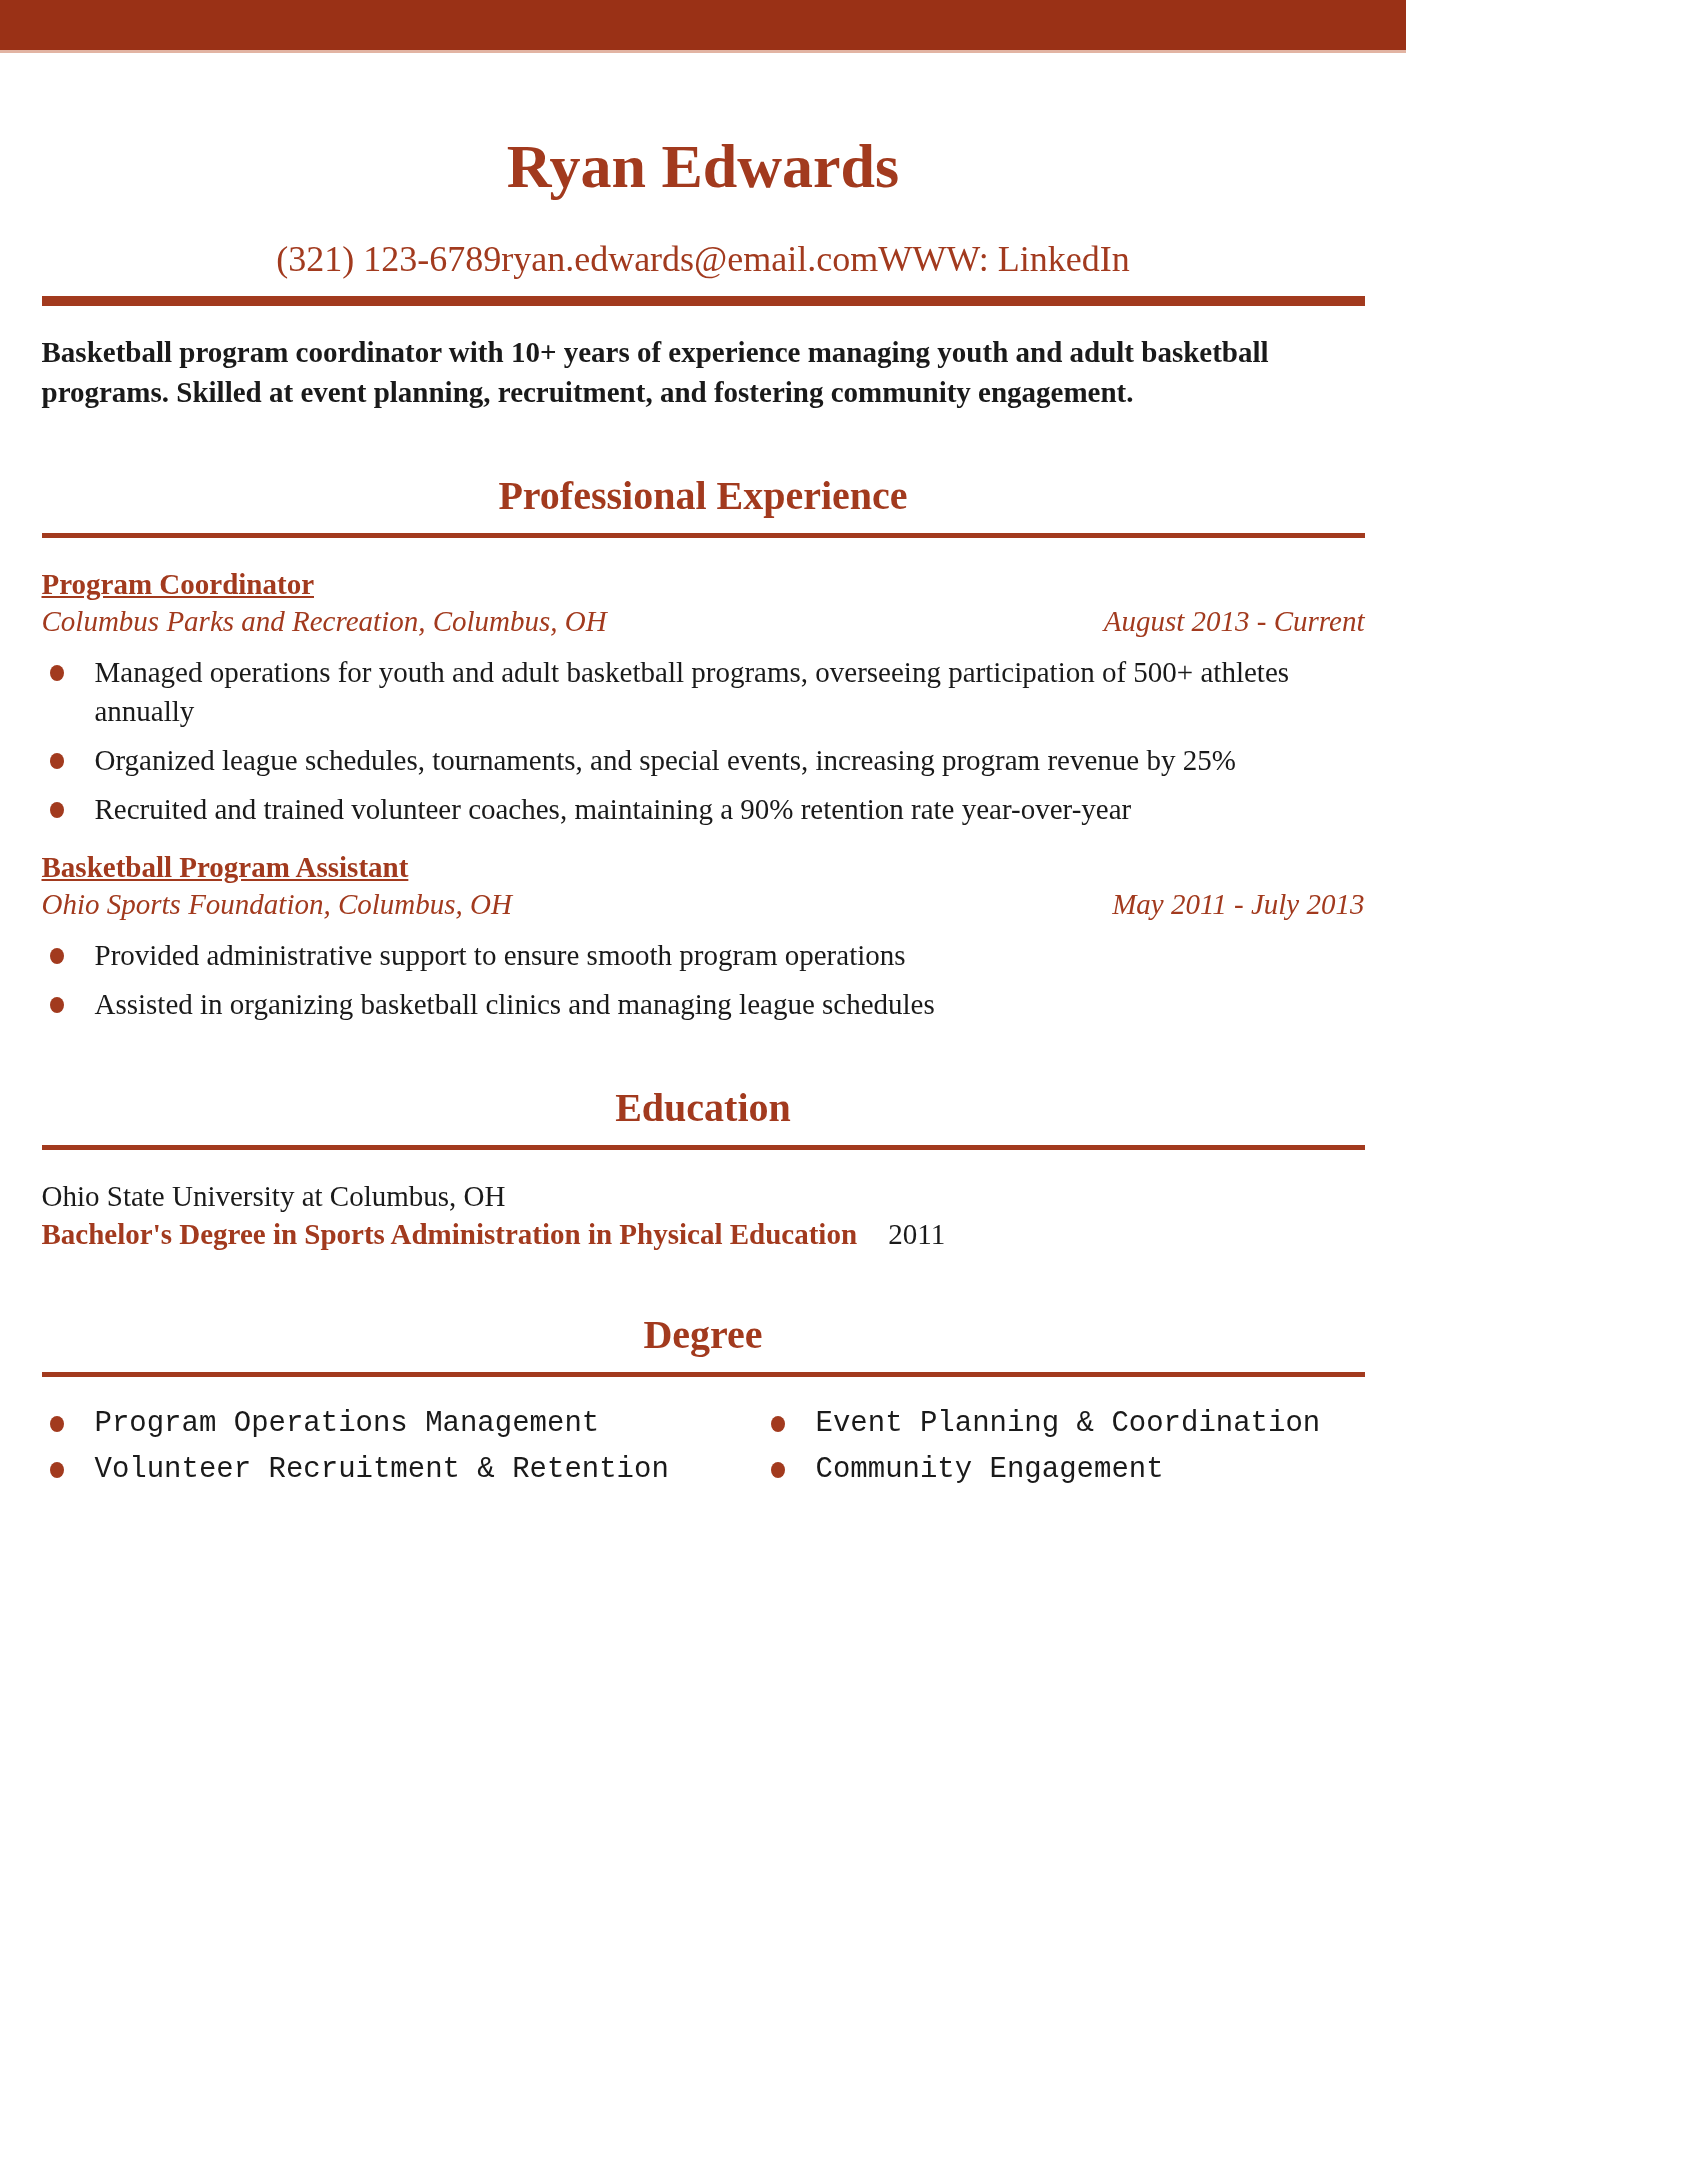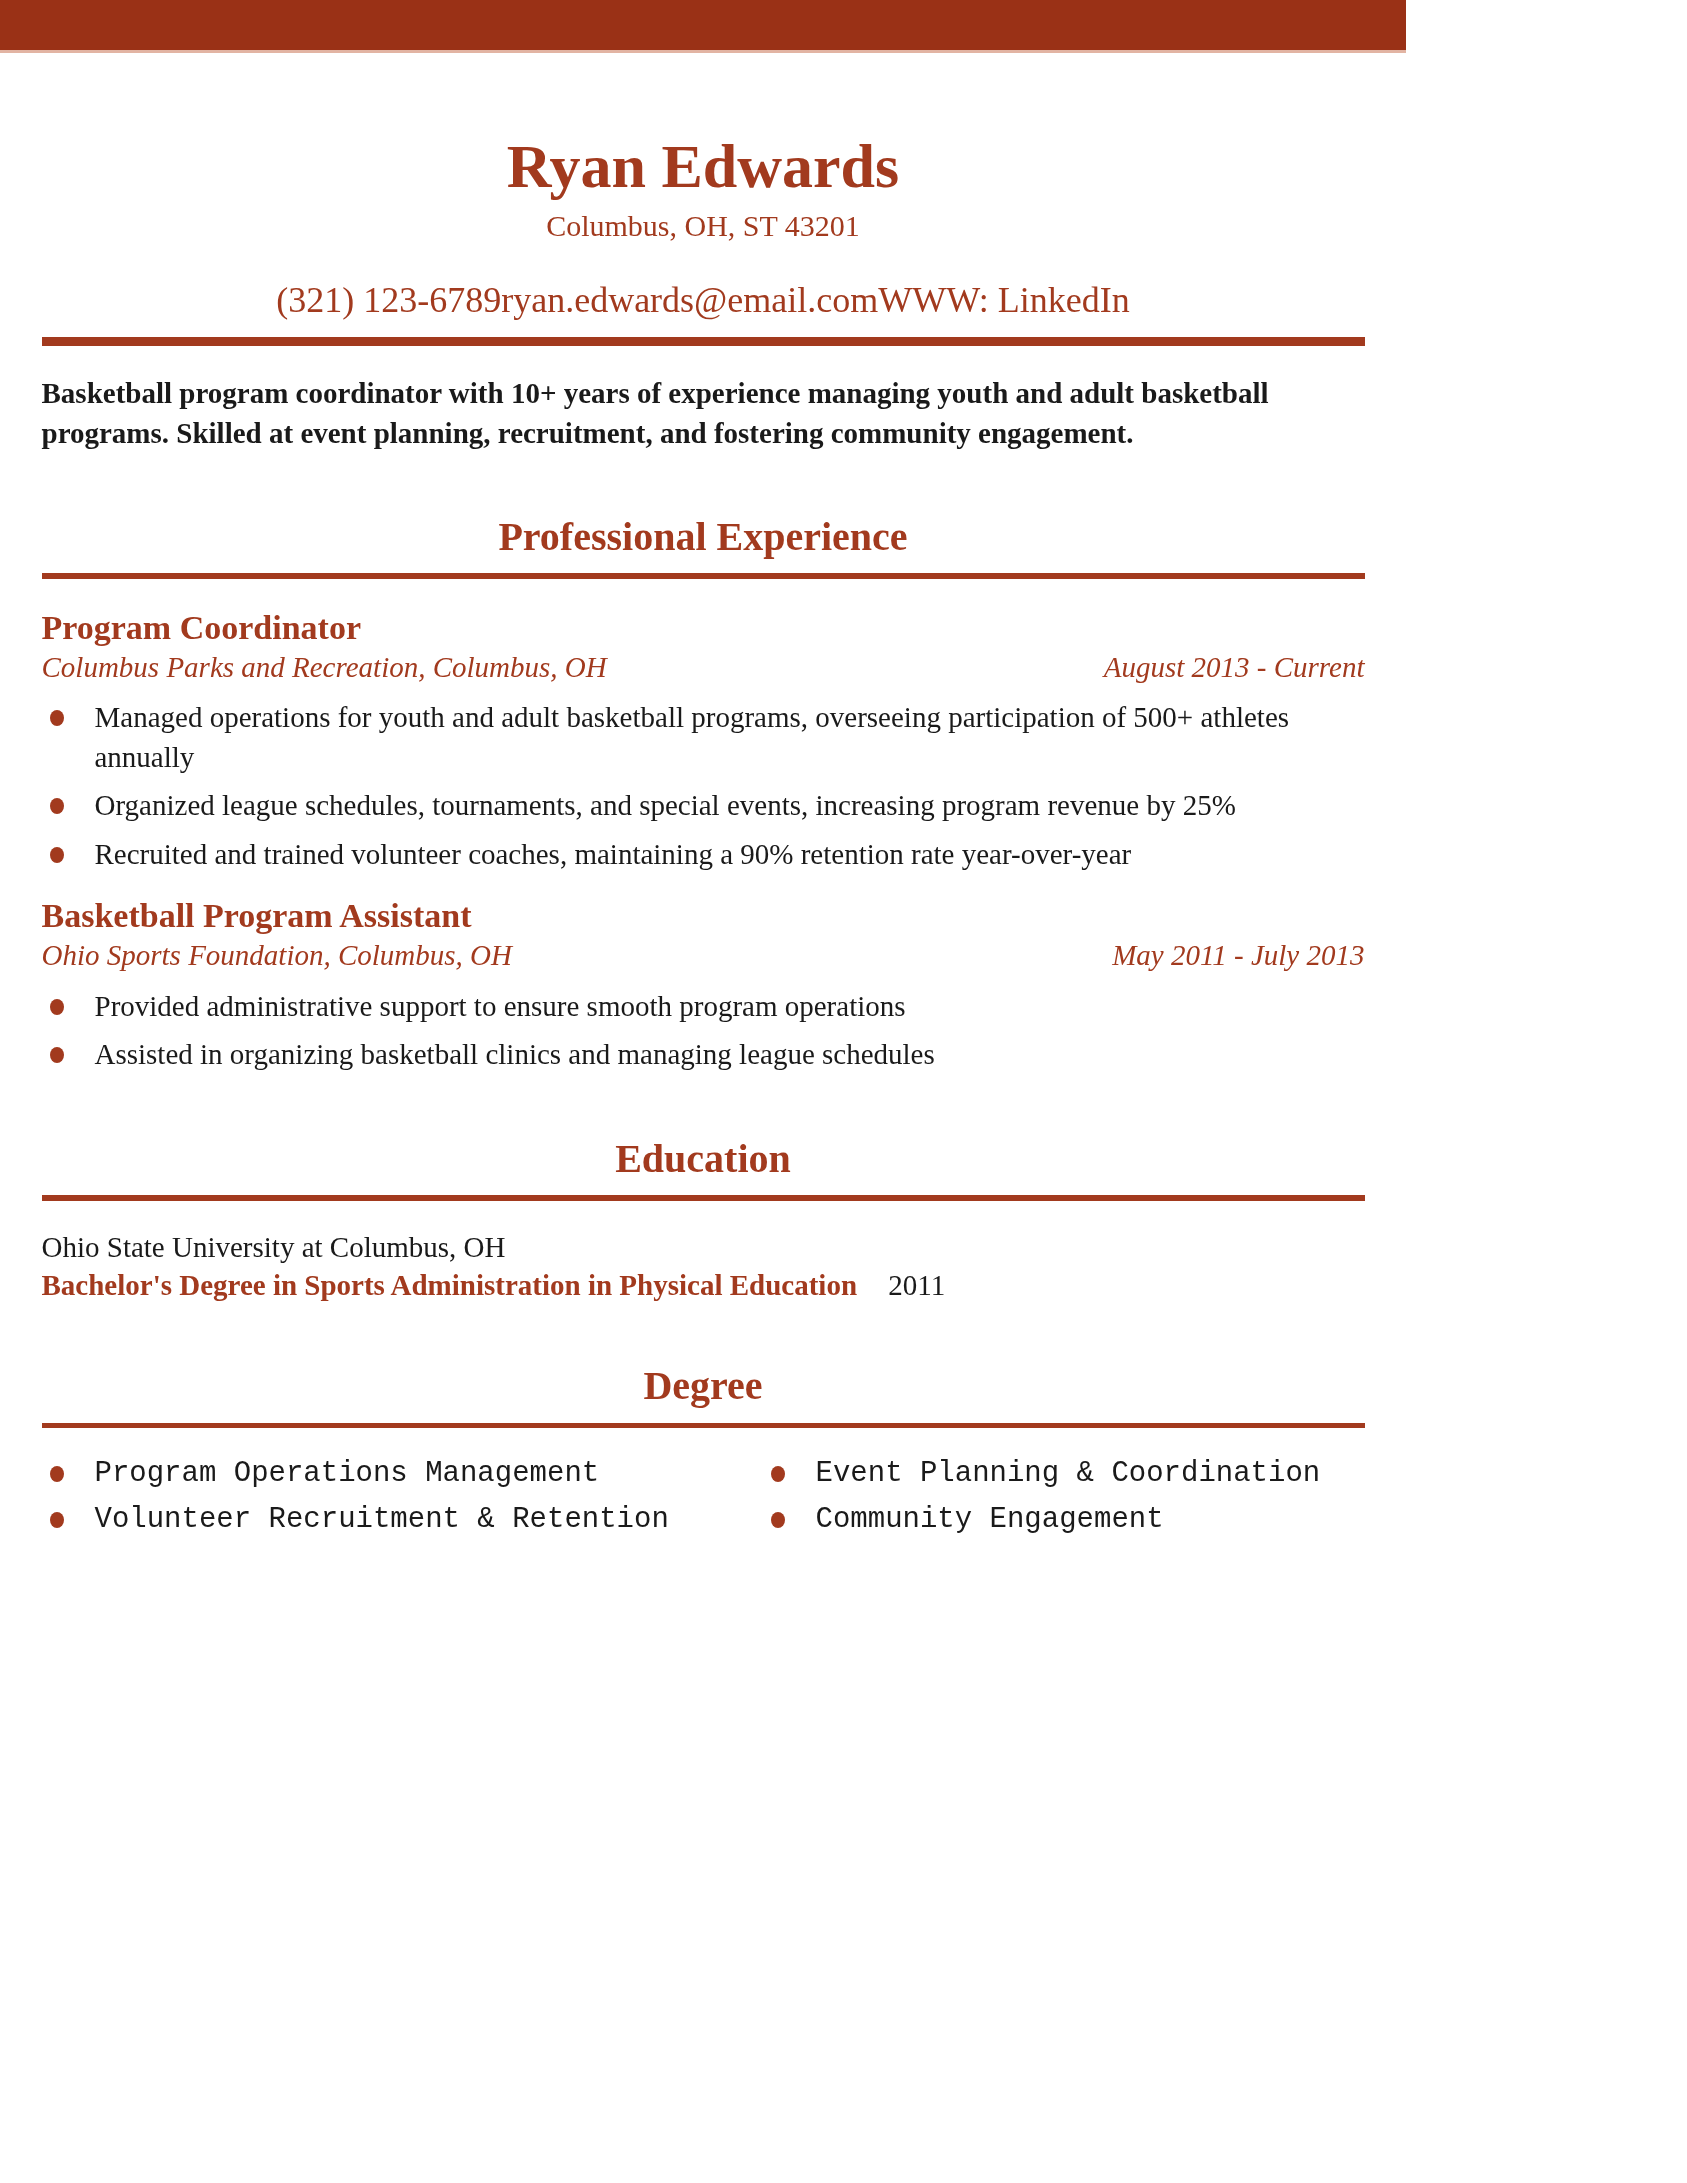--- a/index.html
+++ b/index.html
@@ -60,21 +60,21 @@
     text-align: center;
     font-size: 40px;
     line-height: 1.1;
     font-weight: 700;
     color: var(--accent);
   }
   .section-rule { height: 5.3px; background: var(--accent); margin-top: 14.6px; }
 
   .job { margin-top: 30px; }
   .job + .job { margin-top: 22.5px; }
-  .job-title { font-size: 34px; font-weight: 700; color: var(--accent); }
+  .job-title { font-size: 29px; font-weight: 700; color: var(--accent); text-decoration: underline; }
   .job-meta {
     display: flex;
     justify-content: space-between;
     align-items: baseline;
     margin-top: 4px;
     font-size: 29px;
     font-style: italic;
     color: var(--accent);
     gap: 27px;
   }
@@ -116,21 +116,20 @@
 <body>
 
 <div class="page">
 
   <div class="top-bar"></div>
 
   <div class="content">
 
     <header>
       <h1 class="name">Ryan Edwards</h1>
-      <div class="location">Columbus, OH, ST 43201</div>
       <div class="contact-row">
         <span>(321) 123-6789</span>
         <span>ryan.edwards@email.com</span>
         <span>WWW: LinkedIn</span>
       </div>
       <div class="header-rule"></div>
       <p class="summary">Basketball program coordinator with 10+ years of experience managing youth and adult basketball programs. Skilled at event planning, recruitment, and fostering community engagement.</p>
     </header>
 
     <section>

